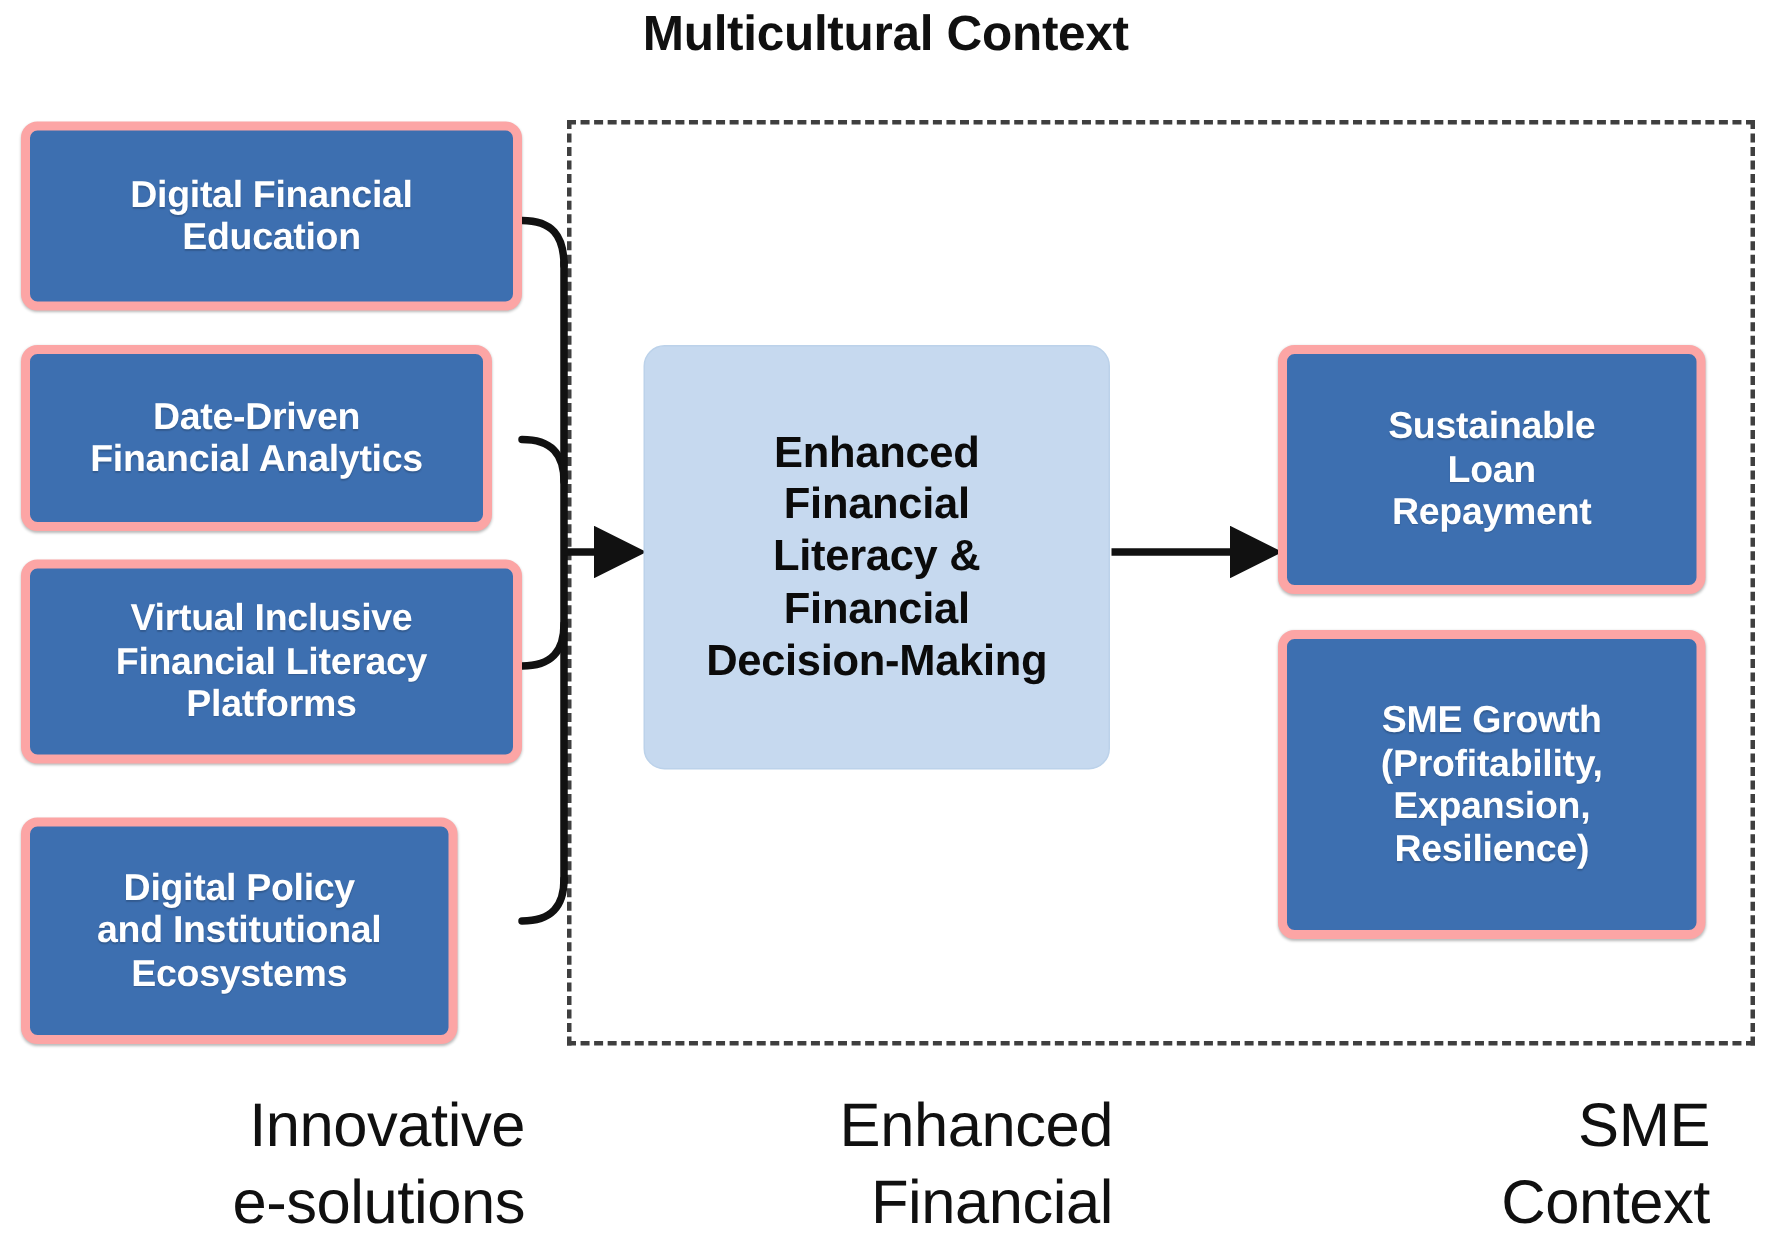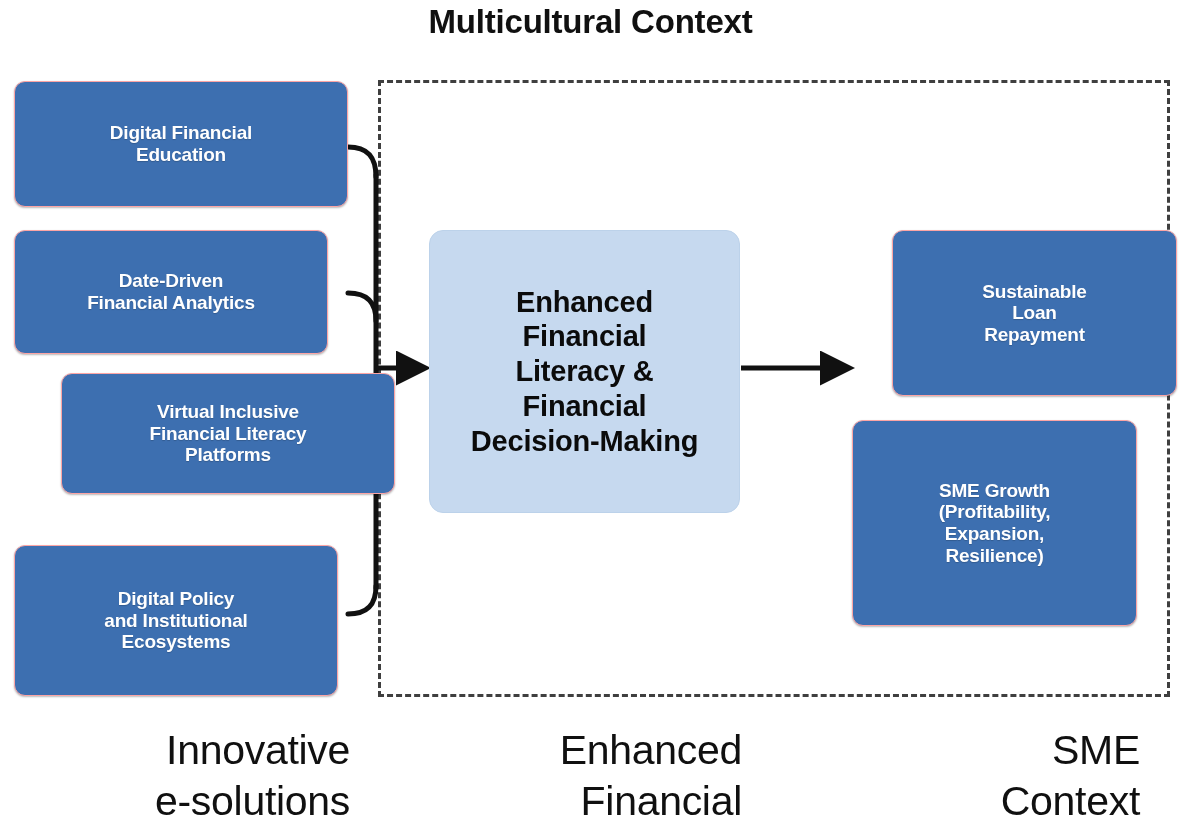--- a/index.html
+++ b/index.html
@@ -53,46 +53,46 @@
     justify-content: center;
     text-align: center;
     line-height: 1.14;
     letter-spacing: -0.2px;
     white-space: pre-line;
   }
   .node-blue {
     background: #3d6fb0;
     color: #ffffff;
     font-weight: bold;
-    font-size: 19px;
-    border: 1px solid #fca5a5;
+    font-size: 25px;
+    border: 6px solid #fca5a5;
     box-shadow: 0 1px 2px rgba(0,0,0,0.28);
     text-shadow: 0 1px 1px rgba(0,0,0,0.18);
   }
   .node-light {
     background: #c6d9ef;
     color: #0b0b0b;
     font-weight: bold;
     font-size: 29px;
     border: 1px solid #bcd2ea;
     border-radius: 14px;
     line-height: 1.2;
   }
 
   
   #node-digital-financial-education { left: 14px;  top: 81px;  width: 334px; height: 126px; }
   #node-data-driven-analytics       { left: 14px;  top: 230px; width: 314px; height: 124px; }
-  #node-virtual-platforms           { left: 14px;  top: 373px; width: 334px; height: 121px; margin-left: 47px; }
-  #node-digital-policy              { left: 14px;  top: 545px; width: 324px; height: 151px; }
+  #node-virtual-platforms           { left: 14px;  top: 373px; width: 334px; height: 136px; }
+  #node-digital-policy              { left: 14px;  top: 545px; width: 291px; height: 151px; }
 
   
   #node-enhanced-literacy { left: 429px; top: 230px; width: 311px; height: 283px; }
 
   
-  #node-sustainable-loan-repayment { left: 892px; top: 230px; width: 285px; height: 166px; }
+  #node-sustainable-loan-repayment { left: 852px; top: 230px; width: 285px; height: 166px; }
   #node-sme-growth                 { left: 852px; top: 420px; width: 285px; height: 206px; }
 
   
   #connectors {
     position: absolute;
     left: 0; top: 0;
     width: 1181px;
     height: 825px;
     pointer-events: none;
   }

